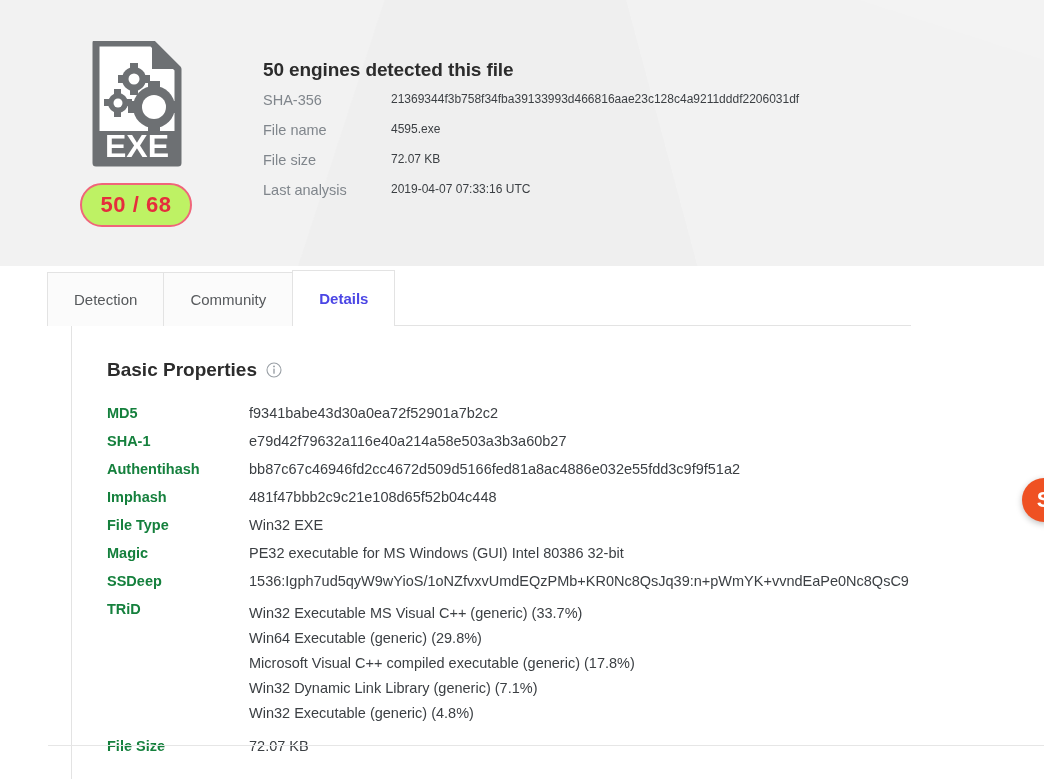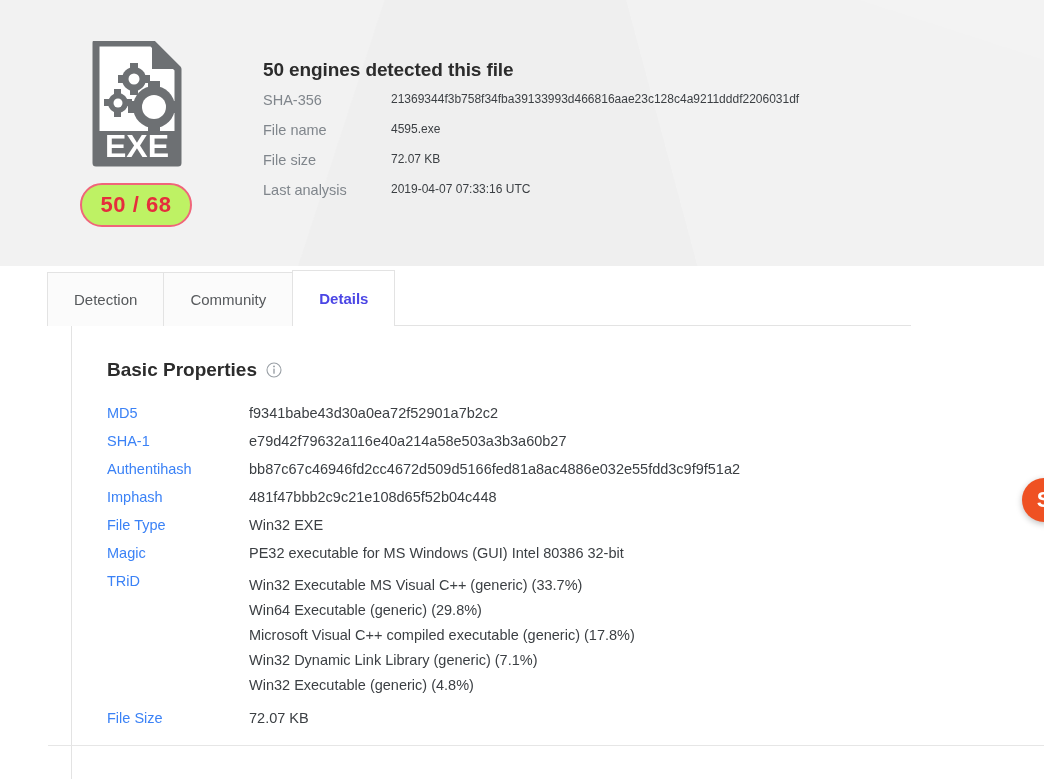--- a/index.html
+++ b/index.html
@@ -197,22 +197,23 @@
     top: 79px;
     border-collapse: collapse;
     font-size: 14.5px;
   }
   .props td {
     padding: 0 0 12px 0;
     vertical-align: top;
     white-space: nowrap;
   }
   .props td.k {
-    color: #3b82f6;
+    color: #15803d;
     width: 142px;
+    font-weight: bold;
   }
   .props td.v {
     color: #3b3f43;
   }
   .trid-line { line-height: 1.72; }
   .trid-line:first-child { margin-top: 0; }
 
   
   .side-widget {
     position: absolute;
@@ -333,20 +334,24 @@
       </tr>
       <tr>
         <td class="k">File Type</td>
         <td class="v">Win32 EXE</td>
       </tr>
       <tr>
         <td class="k">Magic</td>
         <td class="v">PE32 executable for MS Windows (GUI) Intel 80386 32-bit</td>
       </tr>
       <tr>
+        <td class="k">SSDeep</td>
+        <td class="v">1536:Igph7ud5qyW9wYioS/1oNZfvxvUmdEQzPMb+KR0Nc8QsJq39:n+pWmYK+vvndEaPe0Nc8QsC9</td>
+      </tr>
+      <tr>
         <td class="k">TRiD</td>
         <td class="v">
           <div class="trid-line">Win32 Executable MS Visual C++ (generic) (33.7%)</div>
           <div class="trid-line">Win64 Executable (generic) (29.8%)</div>
           <div class="trid-line">Microsoft Visual C++ compiled executable (generic) (17.8%)</div>
           <div class="trid-line">Win32 Dynamic Link Library (generic) (7.1%)</div>
           <div class="trid-line">Win32 Executable (generic) (4.8%)</div>
         </td>
       </tr>
       <tr>

